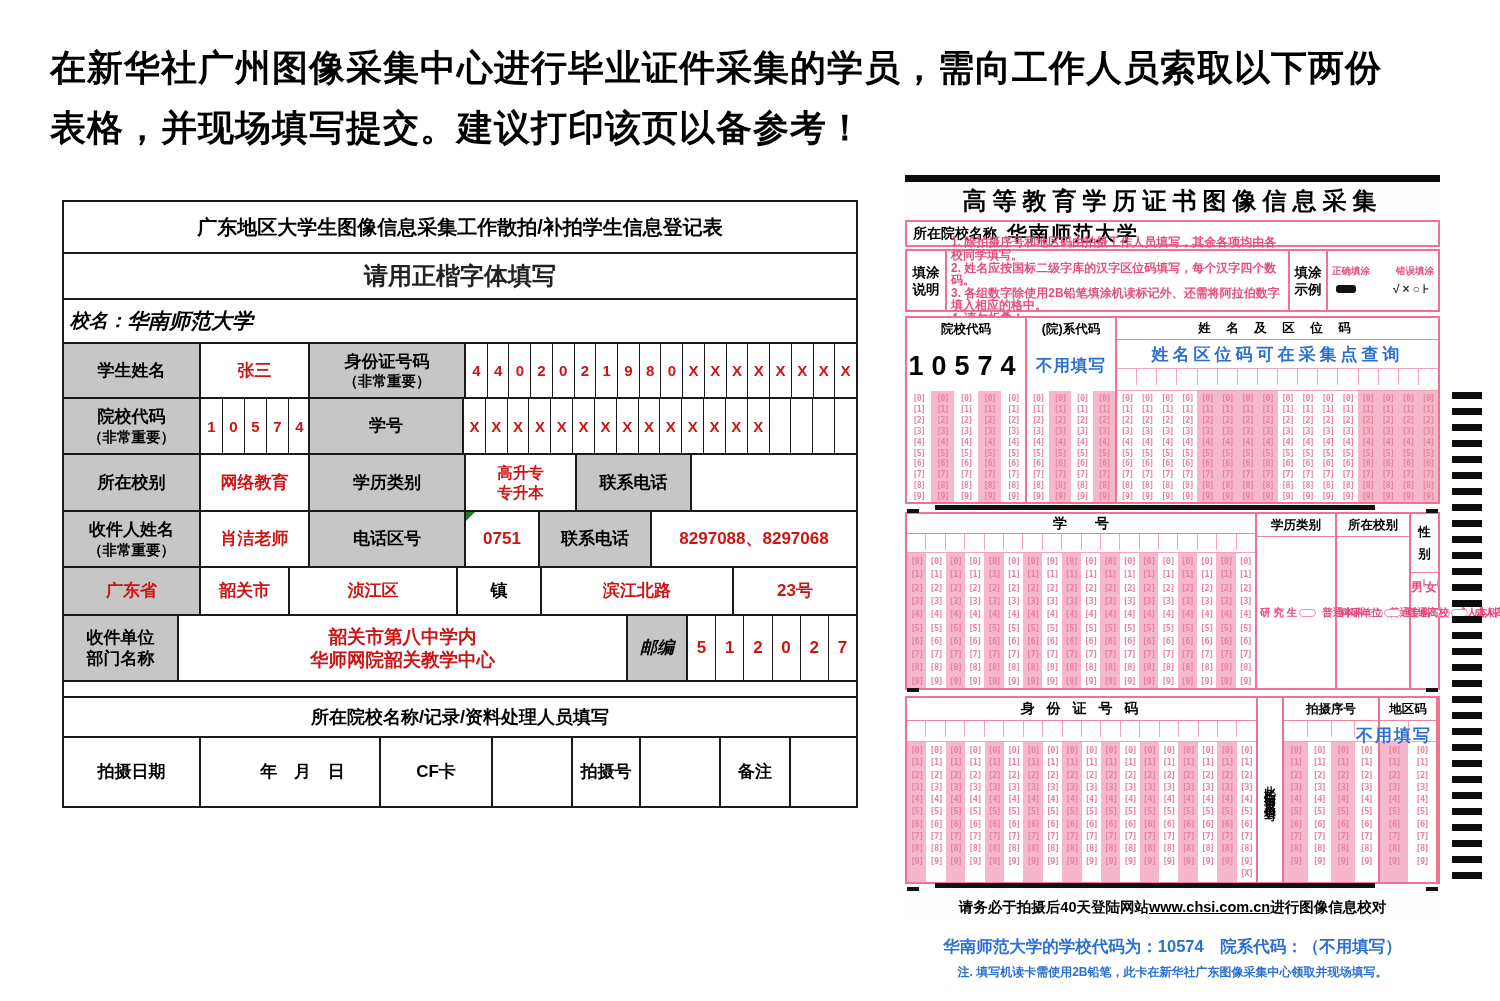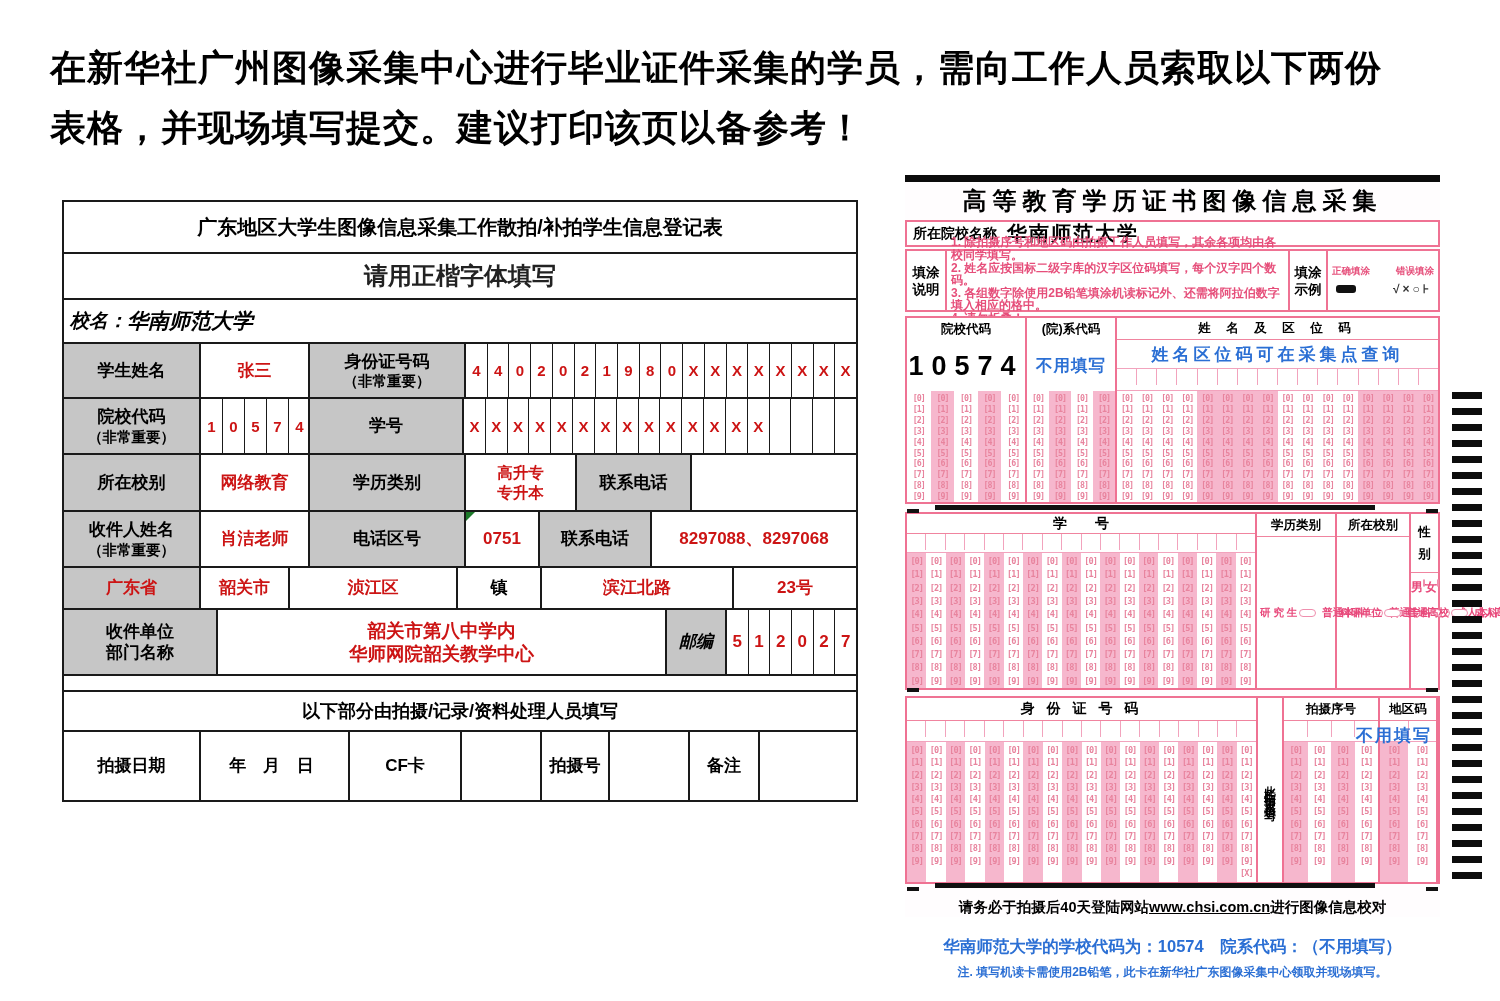--- a/index.html
+++ b/index.html
@@ -184,30 +184,30 @@
     </div>
     <div class="lc red" style="width:109px;">肖洁老师</div>
     <div class="lc g" style="width:156px;">电话区号</div>
     <div class="lc red" style="width:74px;">
       <span class="gtri"></span>
       <span>0751</span>
     </div>
     <div class="lc g" style="width:112px;">联系电话</div>
     <div class="lc nr red" style="flex:1;">8297088、8297068</div>
   </div>
-  <div class="lrow" style="height:42px;">
+  <div class="lrow" style="height:48px;">
     <div class="lc g red" style="width:137px;">广东省</div>
     <div class="lc red" style="width:89px;">韶关市</div>
     <div class="lc red" style="width:168px;">浈江区</div>
     <div class="lc" style="width:84px;">镇</div>
     <div class="lc red" style="width:192px;">滨江北路</div>
     <div class="lc nr red" style="flex:1;">23号</div>
   </div>
   <div class="lrow" style="height:66px;">
-    <div class="lc g" style="width:154px;">
+    <div class="lc g" style="width:115px;">
       <span>收件单位</span>
       <span>部门名称</span>
     </div>
     <div class="lc red" style="width:449px;font-size:18.5px;">
       <span>韶关市第八中学内</span>
       <span>华师网院韶关教学中心</span>
     </div>
     <div class="lc g" style="width:60px;font-style:italic;">邮编</div>
     <div class="strip">
         <span class="cell" style="font-size:17px;">5</span>
@@ -215,25 +215,25 @@
         <span class="cell" style="font-size:17px;">2</span>
         <span class="cell" style="font-size:17px;">0</span>
         <span class="cell" style="font-size:17px;">2</span>
         <span class="cell" style="font-size:17px;">7</span>
       </div>
   </div>
   <div class="lrow" style="height:16px;">
     <div class="lc nr" style="flex:1;"></div>
   </div>
   <div class="lrow" style="height:40px;">
-    <div class="lc nr" style="flex:1;font-size:18px;">以下部分由拍摄/记录/资料处理人员填写</div>
+    <div class="lc nr" style="flex:1;font-size:18px;">所在院校名称/记录/资料处理人员填写</div>
   </div>
   <div class="lrow" style="height:68px;">
     <div class="lc" style="width:137px;">拍摄日期</div>
-    <div class="lc" style="width:149px;letter-spacing:6px;">年  月  日</div>
+    <div class="lc" style="width:149px;letter-spacing:6px;margin-left:31px;">年  月  日</div>
     <div class="lc" style="width:112px;">CF卡</div>
     <div class="lc" style="width:80px;"></div>
     <div class="lc" style="width:68px;">拍摄号</div>
     <div class="lc" style="width:80px;"></div>
     <div class="lc" style="width:70px;">备注</div>
     <div class="lc nr" style="flex:1;"></div>
   </div>
 </div>
 
 <div id="card">

